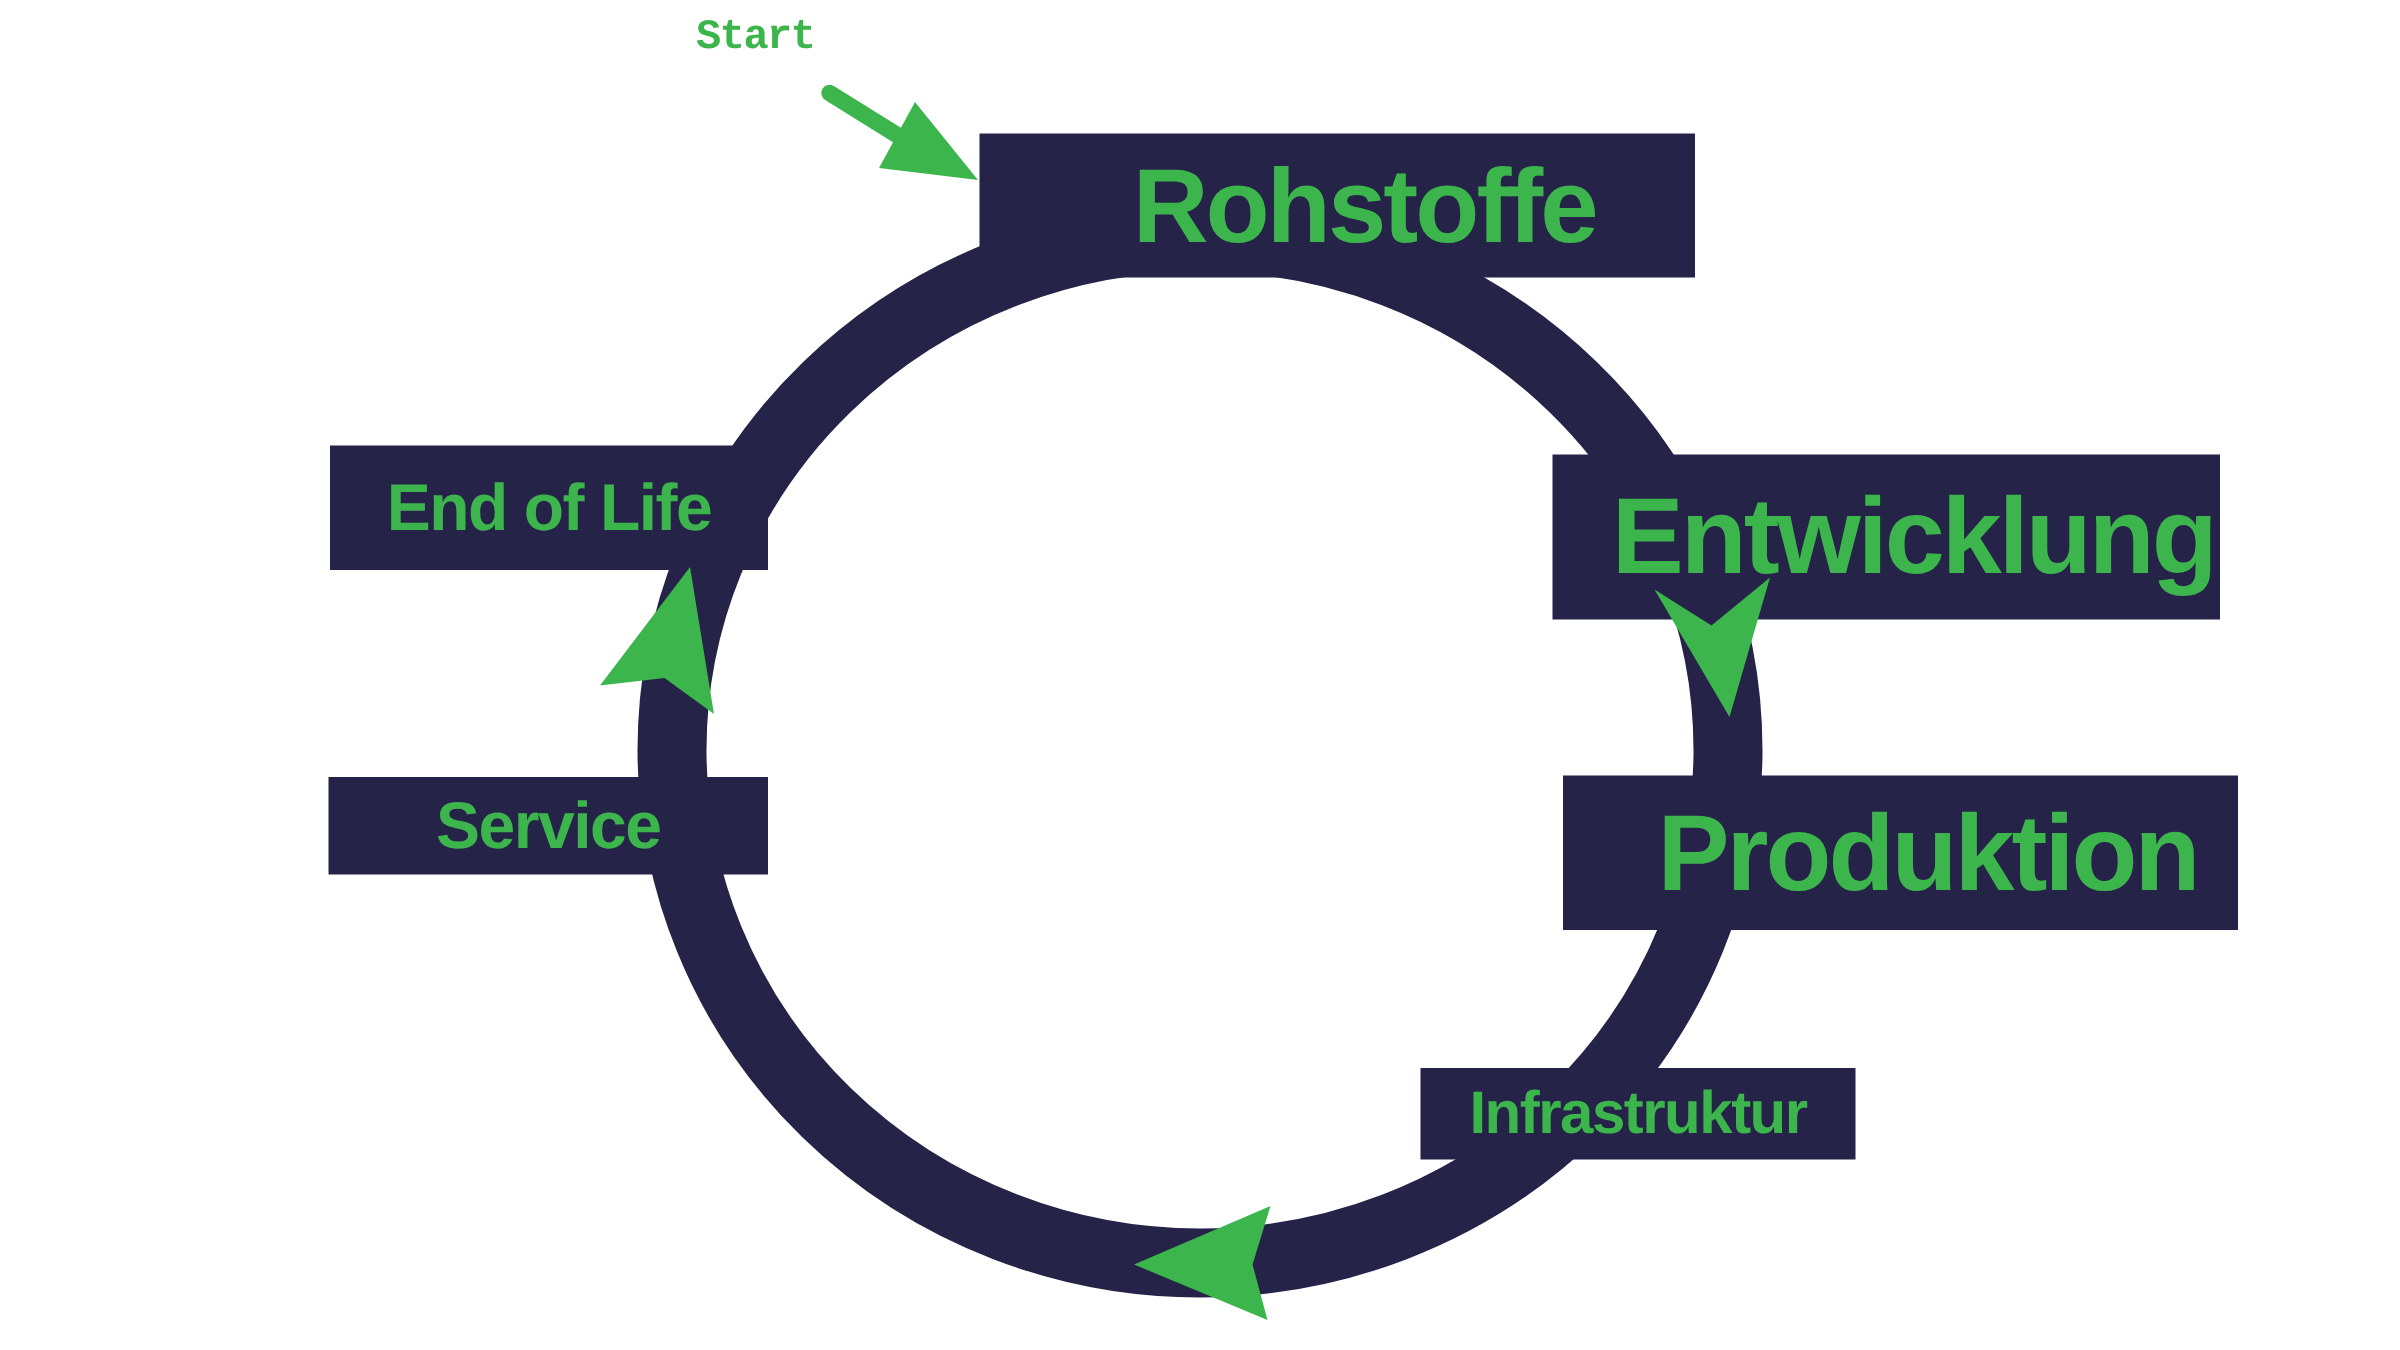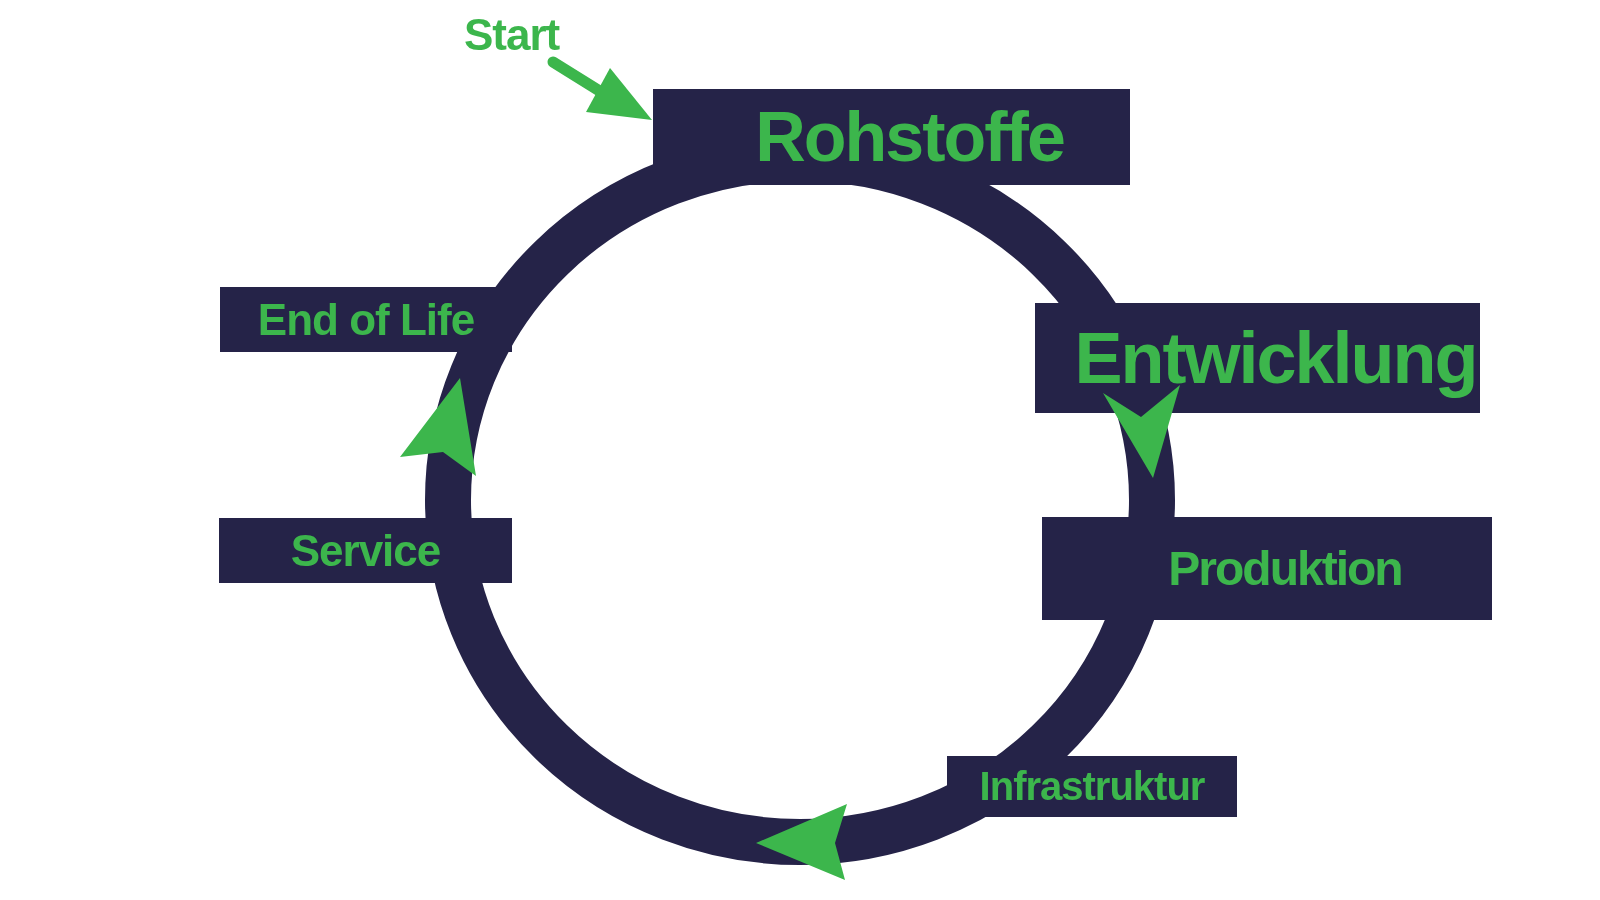--- a/index.html
+++ b/index.html
@@ -35,33 +35,34 @@
     display: flex;
     align-items: center;
     justify-content: center;
     font-weight: bold;
     letter-spacing: -1px;
     white-space: nowrap;
   }
   .stage.big { letter-spacing: -2px; padding-left: 36px; }
   #stage-rohstoffe     { left: 653px;  top: 89px;  width: 477px; height: 96px;  font-size: 70px; }
   #stage-entwicklung   { left: 1035px; top: 255px; width: 445px; height: 110px; font-size: 72px; margin-top: 48px; }
-  #stage-produktion    { left: 1042px; top: 517px; width: 450px; height: 103px; font-size: 48px; }
-  #stage-infrastruktur { left: 947px;  top: 756px; width: 290px; height: 61px;  font-size: 40px; }
+  #stage-produktion    { left: 1042px; top: 517px; width: 450px; height: 103px; font-size: 72px; }
+  #stage-infrastruktur { left: 947px;  top: 712px; width: 290px; height: 61px;  font-size: 40px; }
   #stage-transport     { left: 365px;  top: 711px; width: 290px; height: 66px;  font-size: 46px; }
   #stage-service       { left: 219px;  top: 518px; width: 293px; height: 65px;  font-size: 44px; }
-  #stage-end-of-life   { left: 220px;  top: 287px; width: 292px; height: 65px;  font-size: 44px; }
+  #stage-end-of-life   { left: 220px;  top: 297px; width: 292px; height: 83px;  font-size: 44px; }
   #start-label {
     position: absolute;
     z-index: 2;
     left: 464px; top: 10px;
-    font-size: 44px;
+    font-size: 28px;
     font-weight: bold;
     color: var(--accent);
     letter-spacing: -1px;
+    font-family: Liberation Mono, monospace;
   }
   .ring-stroke { fill: none; stroke: var(--navy); stroke-width: 46px; }
   .arrow-fill  { fill: var(--accent); }
   .arrow-stroke { stroke: var(--accent); stroke-width: 11px; stroke-linecap: round; }
 </style>
 </head>
 <body>
 
 <div id="canvas">
 

